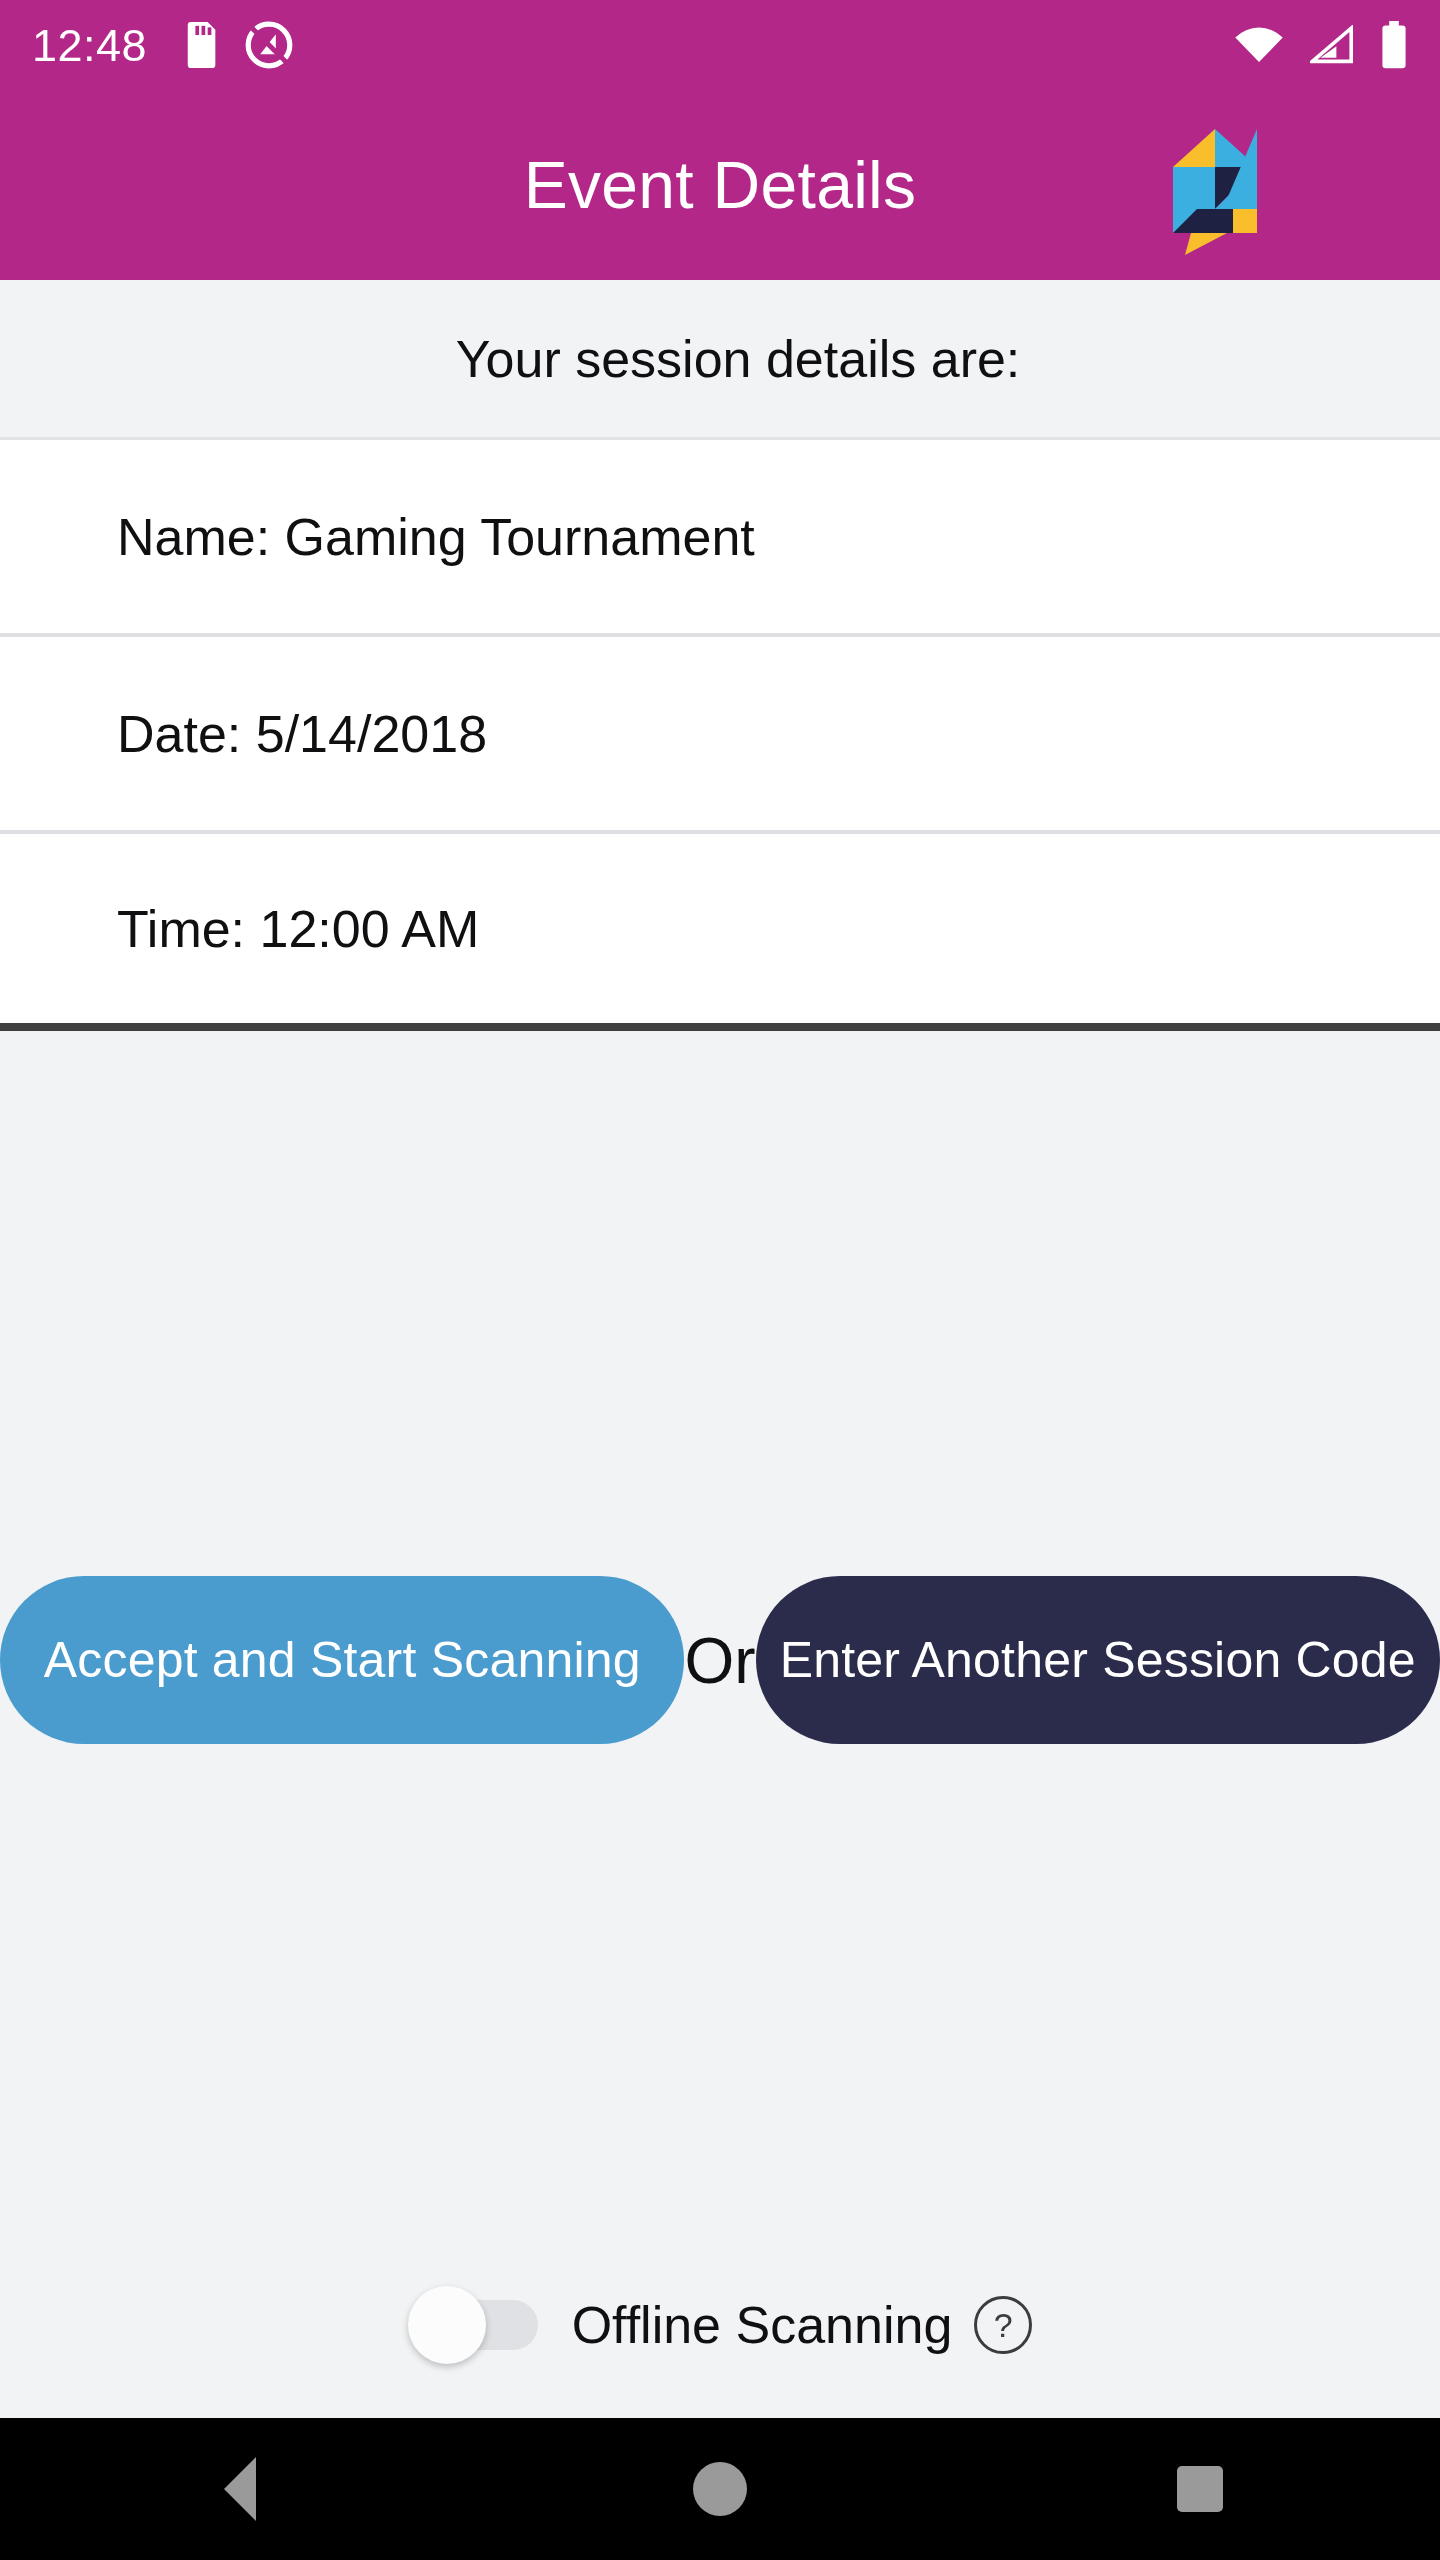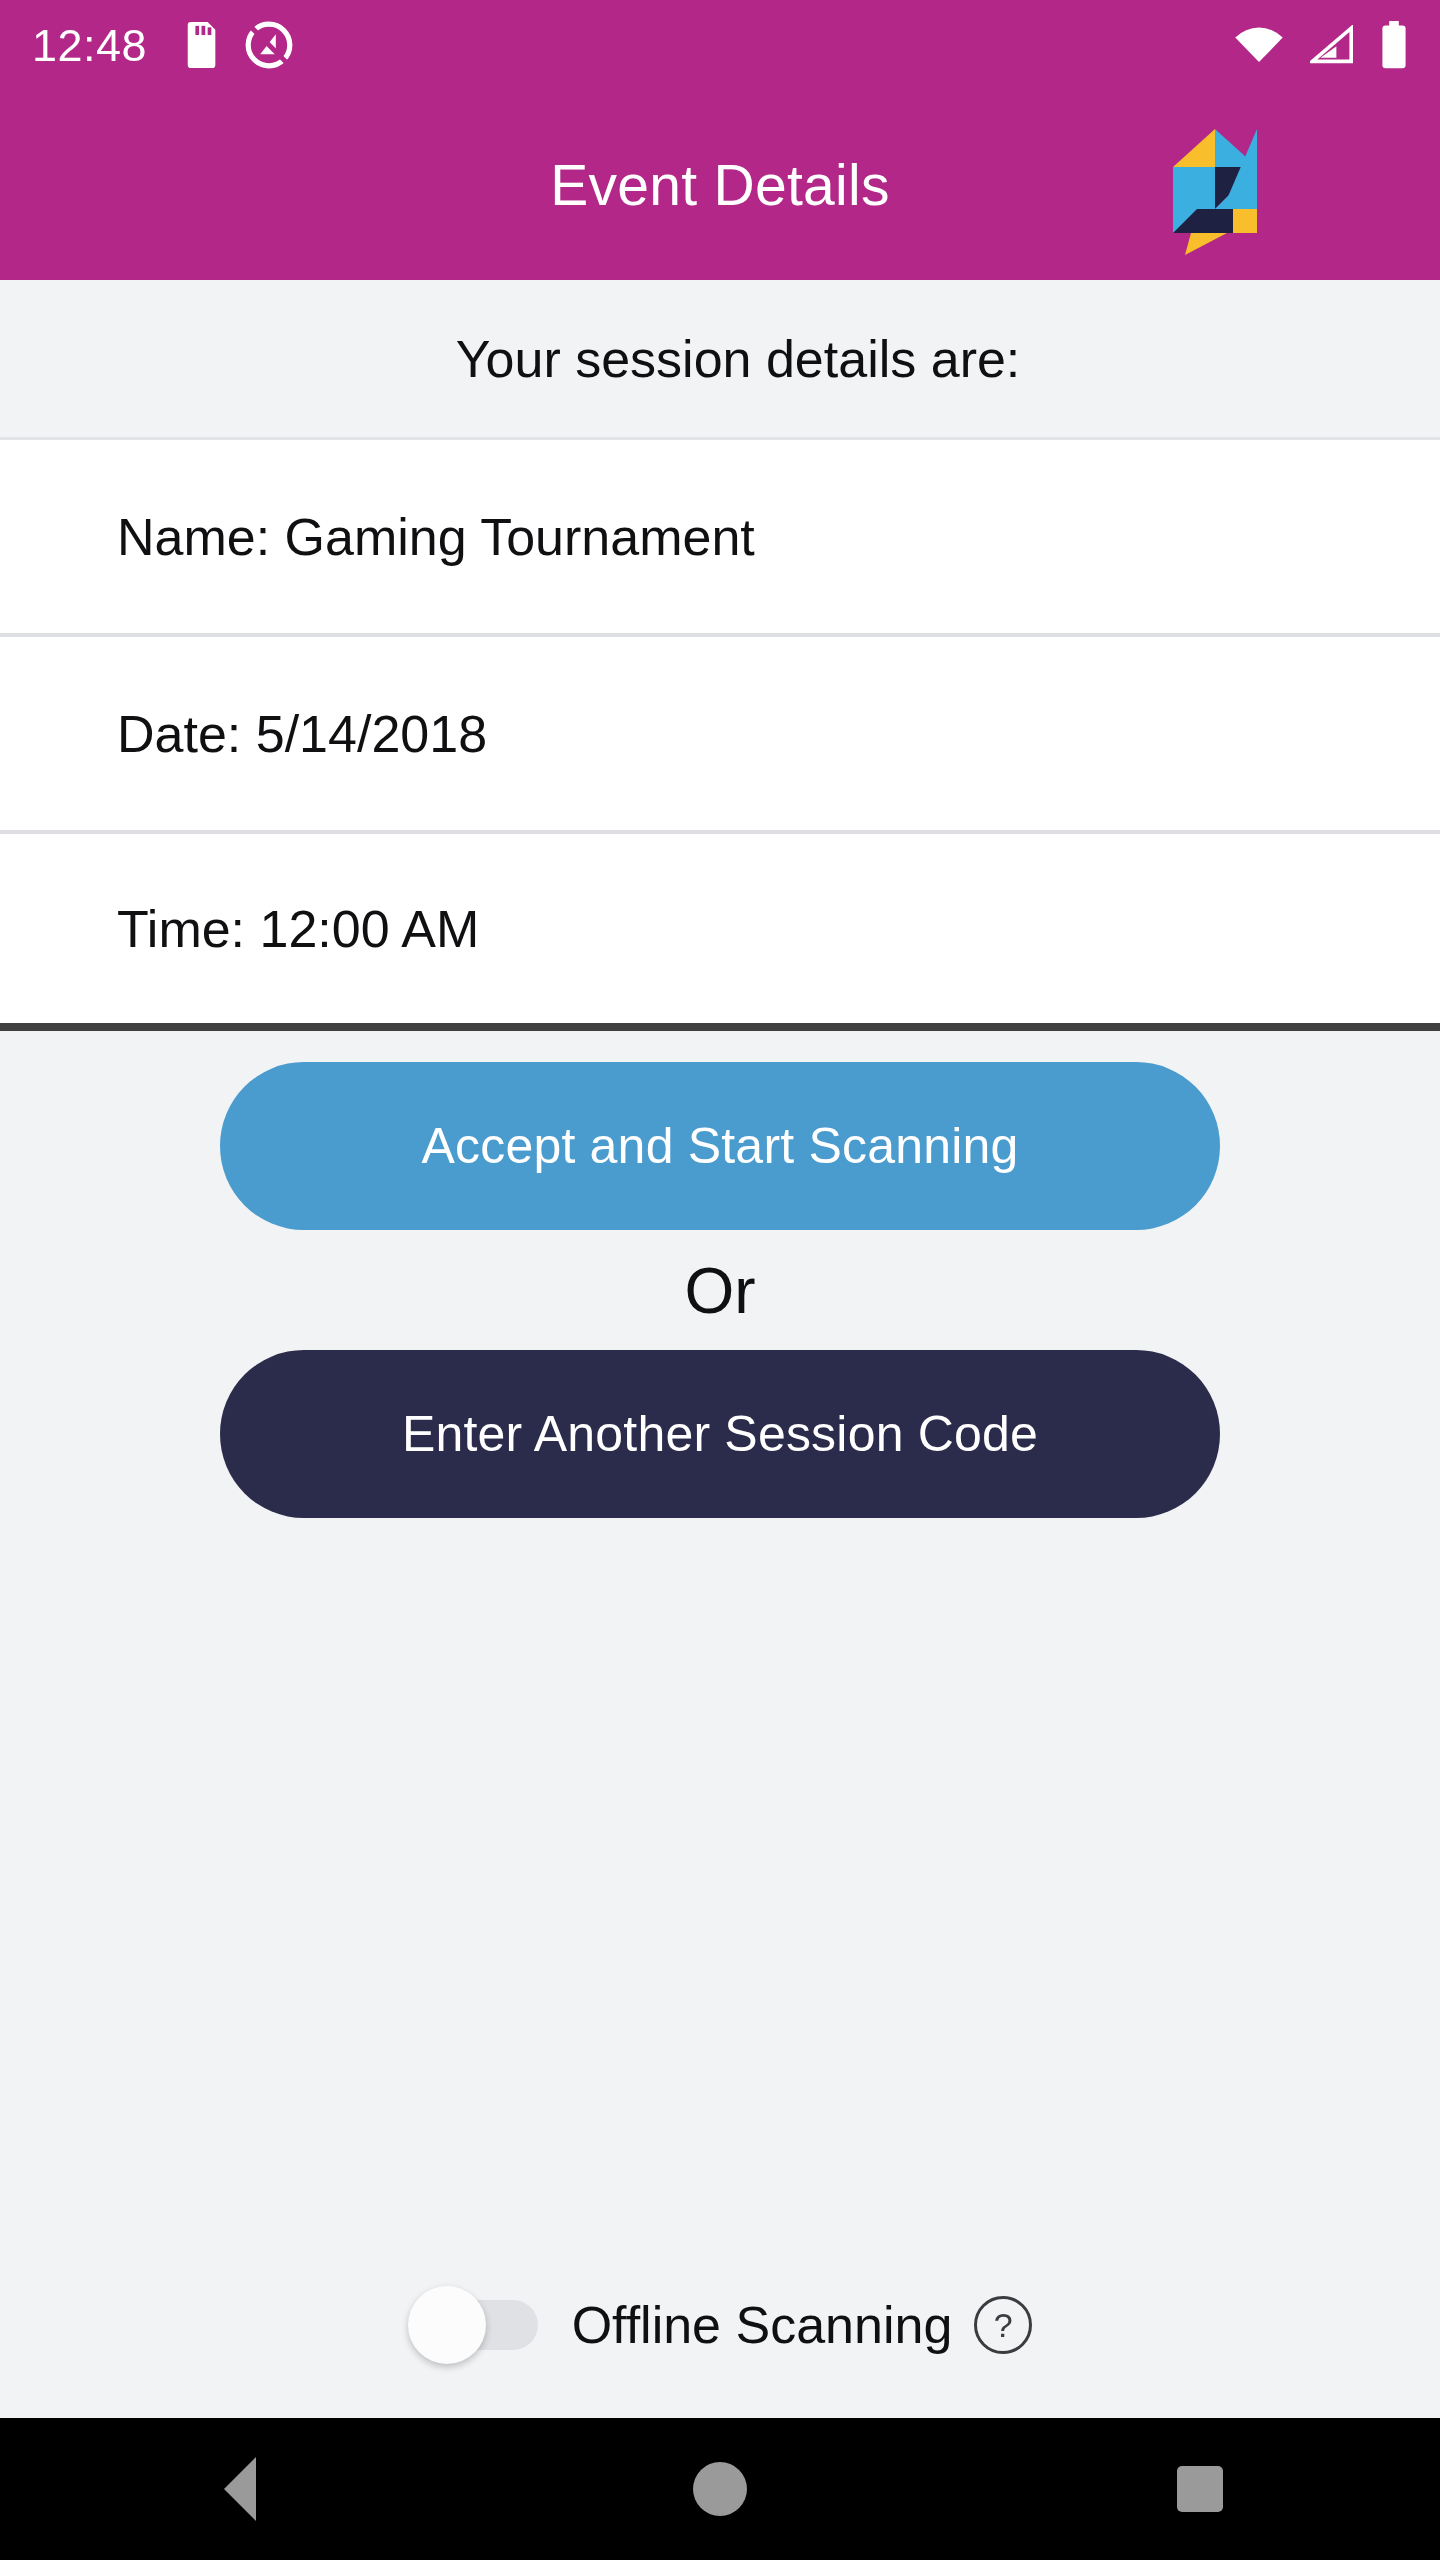--- a/index.html
+++ b/index.html
@@ -42,21 +42,21 @@
   
   .app-bar {
     height:190px;
     background:#B22787;
     position:relative;
     display:flex; align-items:center; justify-content:center;
     flex:none;
   }
   .app-bar-title {
     color:#FFFFFF;
-    font-size:57px;
+    font-size:66px;
     font-weight:400;
     letter-spacing:0.3px;
   }
   .app-bar-logo {
     position:absolute;
     right:165px;
     top:50%;
     transform:translateY(-50%);
     width:120px; height:140px;
   }
@@ -89,22 +89,22 @@
   .detail-text {
     font-size:52px;
     color:#101012;
     font-weight:400;
   }
 
   
   .actions {
     flex:1;
     background:#F2F3F5;
-    display:flex; flex-direction:column; align-items:center;
-    padding-top:31px;
+    display:flex; align-items:center;
+    padding-top:50px;
   }
   .btn {
     width:1000px;
     height:168px;
     border:none;
     border-radius:84px;
     font-family:"Liberation Sans", sans-serif;
     font-size:50px;
     font-weight:400;
     color:#FFFFFF;

